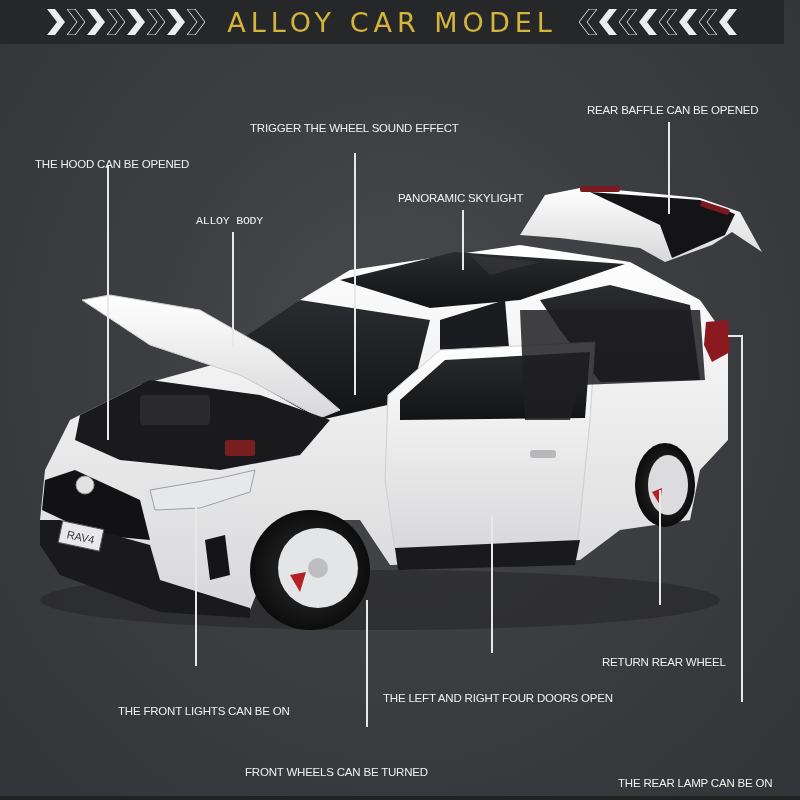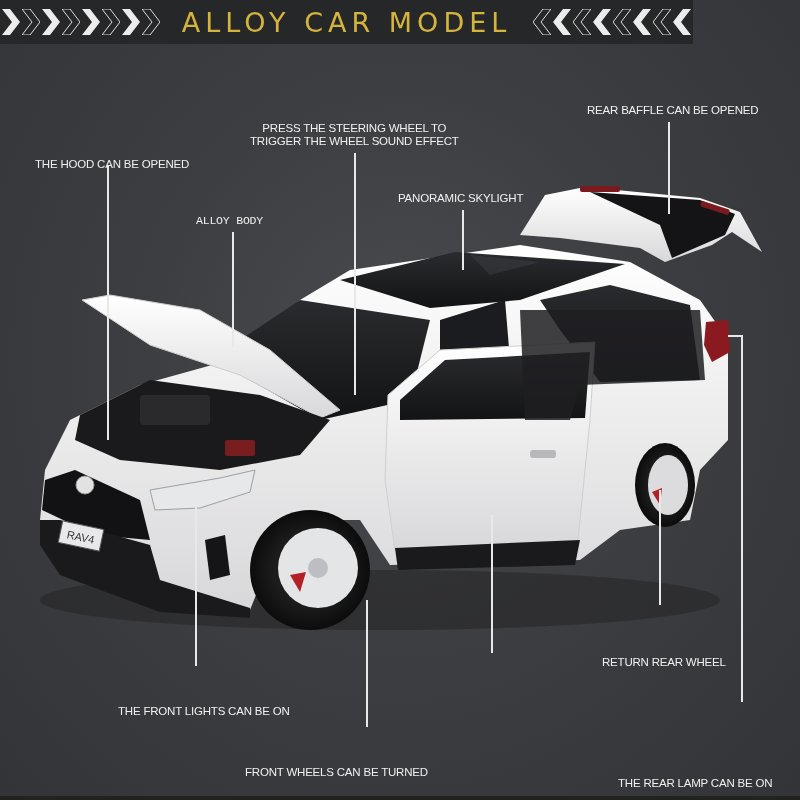--- a/index.html
+++ b/index.html
@@ -1,19 +1,19 @@
 <!DOCTYPE html>
 <html><head>
 <meta charset="utf-8">
 <style>
   html,body{margin:0;padding:0;}
   body{width:800px;height:800px;overflow:hidden;background:#3a3b3d;font-family:"Liberation Sans",sans-serif;}
   .stage{position:relative;width:800px;height:800px;background:
       radial-gradient(ellipse at 50% 45%, #4a4b4e 0%, #3d3e41 45%, #333437 100%);}
-  .banner{position:absolute;left:0;top:0;width:693px;height:44px;background:#262729;
+  .banner{position:absolute;left:0;top:0;width:784px;height:44px;background:#262729;
       display:flex;align-items:center;justify-content:center;}
   .banner-title{color:#d4b43a;font-size:27px;letter-spacing:5px;font-family:"DejaVu Sans",sans-serif;font-weight:normal;margin:0 22px;}
   .chev-group{display:flex;align-items:center;gap:2px;}
   .chev{width:18px;height:26px;}
   .label{position:absolute;color:#f0f0f0;font-size:11.5px;line-height:13px;white-space:nowrap;text-align:center;letter-spacing:-0.2px;}
   .line{position:absolute;background:#e8e8e8;width:1.5px;}
   .hline{position:absolute;background:#e8e8e8;height:1.5px;}
   .car{position:absolute;left:0;top:0;width:800px;height:800px;}
   .footer-bar{position:absolute;left:0;bottom:0;width:800px;height:4px;background:#222;}
 </style>
@@ -146,37 +146,37 @@
     <ellipse cx="668" cy="485" rx="20" ry="30" fill="#dcdcde"></ellipse>
     <path d="M652,492 L660,505 L662,488 Z" fill="#b32025"></path>
 
     <path d="M395,548 L580,540 L575,565 L398,570 Z" fill="#1a1a1c"></path>
   </svg>
 
   <div class="label" style="left:35px;top:158px;">THE HOOD CAN BE OPENED</div>
   <div class="line" style="left:107px;top:165px;height:275px;"></div>
 
   <div class="label" style="left:250px;top:122px;">
-    <div>PRESS THE STEERING WHEEL TO</div>
     <div>TRIGGER THE WHEEL SOUND EFFECT</div>
   </div>
   <div class="line" style="left:354px;top:153px;height:242px;"></div>
 
   <div class="label" style="left:587px;top:104px;">REAR BAFFLE CAN BE OPENED</div>
   <div class="line" style="left:668px;top:122px;height:92px;"></div>
 
   <div class="label" style="left:398px;top:192px;">PANORAMIC SKYLIGHT</div>
   <div class="line" style="left:462px;top:210px;height:60px;"></div>
 
   <div class="label" style="left:196px;top:214px;font-family:Liberation Mono, monospace;">ALLOY BODY</div>
   <div class="line" style="left:232px;top:232px;height:115px;"></div>
 
   <div class="label" style="left:602px;top:656px;">RETURN REAR WHEEL</div>
   <div class="line" style="left:659px;top:490px;height:115px;"></div>
 
+  <div class="label" style="left:383px;top:692px;">THE LEFT AND RIGHT FOUR DOORS OPEN</div>
   <div class="line" style="left:491px;top:515px;height:138px;"></div>
 
   <div class="label" style="left:118px;top:705px;">THE FRONT LIGHTS CAN BE ON</div>
   <div class="line" style="left:195px;top:498px;height:168px;"></div>
 
   <div class="label" style="left:618px;top:737px;margin-top:40px;">THE REAR LAMP CAN BE ON</div>
   <div class="hline" style="left:728px;top:335px;width:14px;"></div>
   <div class="line" style="left:741px;top:335px;height:367px;"></div>
 
   <div class="label" style="left:245px;top:766px;">FRONT WHEELS CAN BE TURNED</div>

